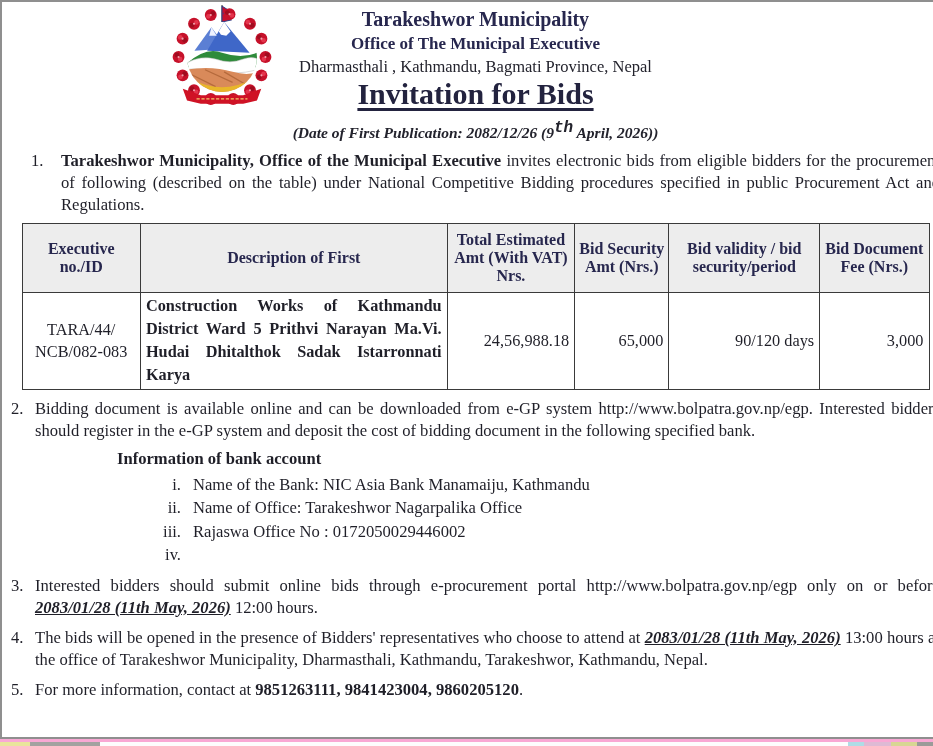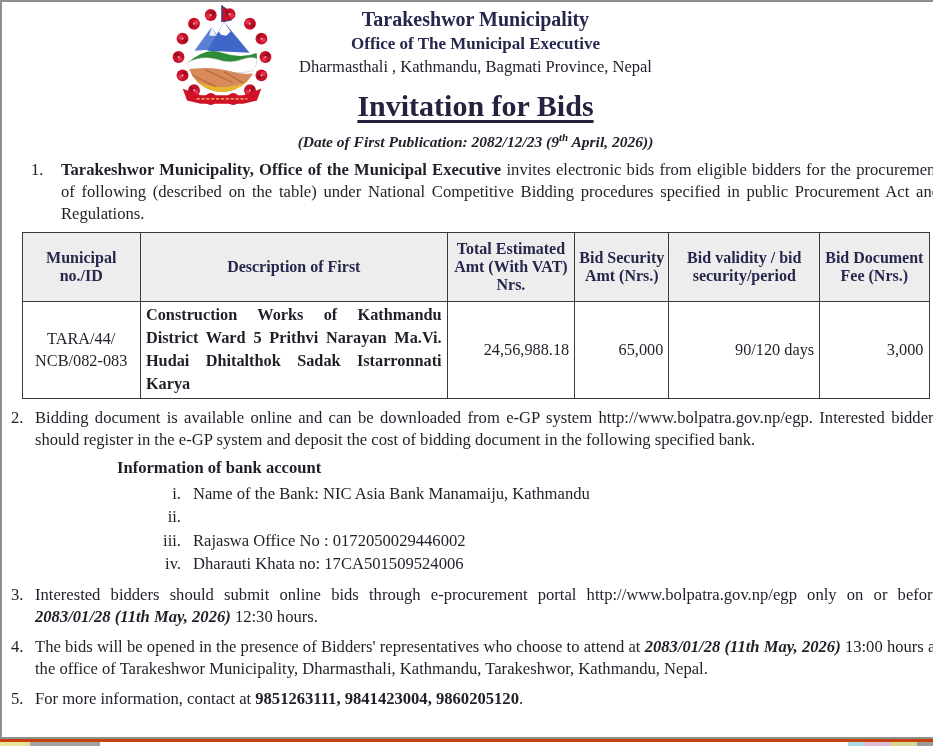--- a/index.html
+++ b/index.html
@@ -1,38 +1,38 @@
 <!DOCTYPE html>
 <html><head>
 <meta charset="utf-8">
 <style>
   html,body{margin:0;padding:0;background:#fff;}
-  .page{position:relative;width:933px;height:746px;background:#c2410c;overflow:hidden;
+  .page{position:relative;width:933px;height:746px;background:#f9a8d4;overflow:hidden;
         font-family:"Liberation Serif","DejaVu Serif",serif;color:#1f1f28;}
   .doc{position:absolute;left:0;top:0;width:929px;height:735px;border:2px solid #8f8f8f;
        background:#fff;padding:0 9px;box-sizing:content-box;}
   
   .hdr{position:relative;text-align:center;padding-top:5px;}
   .logo{position:absolute;left:158px;top:2px;width:106px;height:106px;}
   .muni{font-size:20px;font-weight:bold;color:#27274e;line-height:1.2;}
   .office{font-size:17px;font-weight:bold;color:#27274e;line-height:1.25;margin-top:2px;}
   .addr{font-size:16.5px;color:#23232d;line-height:1.2;margin-top:3px;}
   .title{display:inline-block;font-size:30px;font-weight:bold;color:#23233f;
          text-decoration:underline;text-underline-offset:4px;text-decoration-thickness:2.5px;
-         margin-top:12px;line-height:1.1;}
+         margin-top:0;line-height:1.1;}
   .pubdate{font-size:15.5px;font-weight:bold;font-style:italic;color:#23232d;margin-top:9px;}
-  sup{font-size:11px;}
+  sup{font-size:16px;font-family:Liberation Mono, monospace;}
   
   .ni{display:flex;font-size:16.6px;line-height:1.33;margin-top:8px;}
   .ni .num{flex:0 0 24px;text-align:left;}
   .ni.first{padding-left:20px;}
   .ni.first .num{flex-basis:30px;}
   .ni .body{flex:1;text-align:justify;}
   .b{font-weight:bold;}
-  .bi{font-weight:bold;font-style:italic;}
+  .bi{font-weight:bold;font-style:italic;text-decoration:underline;}
   
   table.bids{border-collapse:collapse;width:908px;margin:7px auto 2px;table-layout:fixed;}
   table.bids th,table.bids td{border:1.6px solid #3a3a3a;vertical-align:middle;}
   table.bids th{background:#ededed;color:#27274e;font-weight:bold;font-size:16px;
                 text-align:center;padding:3px 4px;height:62px;}
   table.bids td{font-size:16.3px;color:#1f1f28;padding:2px 5px;}
   .col-contract{width:117px;} .col-desc{width:303px;} .col-amt{width:126px;}
   .col-sec{width:93px;} .col-val{width:149px;} .col-fee{width:108px;}
   td.c-contract{text-align:center;line-height:1.35;}
   td.c-desc{text-align:justify;line-height:1.4;padding:4px 7px;font-weight:bold;}
@@ -166,40 +166,40 @@
 
         <g>
           <path d="M13,80 L30,86 L70,86 L87,80 L83,91 L70,94 L30,94 L17,91 Z" fill="#cf1225"></path>
           <path d="M26,89.5 L74,89.5" stroke="#f6c76a" stroke-width="1.4" stroke-dasharray="3,1.6"></path>
         </g>
       </svg>
       <div class="muni">Tarakeshwor Municipality</div>
       <div class="office">Office of The Municipal Executive</div>
       <div class="addr">Dharmasthali , Kathmandu, Bagmati Province, Nepal</div>
       <div><span class="title">Invitation for Bids</span></div>
-      <div class="pubdate"><span>(Date of First Publication: 2082/12/23 (9</span><sup>th</sup><span> April, 2026))</span></div>
+      <div class="pubdate"><span>(Date of First Publication: 2082/12/26 (9</span><sup>th</sup><span> April, 2026))</span></div>
     </div>
 
     <div class="ni first">
       <span class="num">1.</span>
       <div class="body"><span class="b">Tarakeshwor Municipality, Office of the Municipal Executive</span><span> invites electronic bids from eligible bidders for the procurement of following (described on the table) under National Competitive Bidding procedures specified in public Procurement Act and Regulations.</span></div>
     </div>
 
     <table class="bids">
       <colgroup>
         <col class="col-contract">
           <col class="col-desc">
           <col class="col-amt">
         <col class="col-sec">
           <col class="col-val">
           <col class="col-fee">
       </colgroup>
       <thead>
         <tr>
-          <th>Municipal no./ID</th>
+          <th>Executive no./ID</th>
           <th>Description of First</th>
           <th>Total Estimated Amt  (With VAT) Nrs.</th>
           <th>Bid Security Amt (Nrs.)</th>
           <th>Bid  validity / bid security/period</th>
           <th>Bid Document Fee (Nrs.)</th>
         </tr>
       </thead>
       <tbody>
         <tr class="r0">
           <td class="c-contract"><span>TARA/44/</span><br><span>NCB/082-083</span></td>
@@ -217,33 +217,33 @@
       <div class="body">Bidding document is available online and can be downloaded from e-GP system http://www.bolpatra.gov.np/egp. Interested bidders should register in the e-GP system and deposit the cost of bidding document in the following specified bank.</div>
     </div>
 
     <div class="bank-h">Information of bank account</div>
     <div class="bank-row">
       <span class="rn">i.</span>
       <span>Name of the Bank: NIC Asia Bank Manamaiju, Kathmandu</span>
     </div>
     <div class="bank-row">
       <span class="rn">ii.</span>
+      <span>Name of Office: Tarakeshwor  Nagarpalika Office</span>
     </div>
     <div class="bank-row">
       <span class="rn">iii.</span>
       <span>Rajaswa Office No : 0172050029446002</span>
     </div>
     <div class="bank-row">
       <span class="rn">iv.</span>
-      <span>Dharauti Khata no: 17CA501509524006</span>
     </div>
 
     <div class="ni">
       <span class="num">3.</span>
-      <div class="body"><span>Interested bidders should submit online bids through e-procurement portal http://www.bolpatra.gov.np/egp only on or before </span><span class="bi">2083/01/28 (11th May, 2026)</span><span> 12:30 hours.</span></div>
+      <div class="body"><span>Interested bidders should submit online bids through e-procurement portal http://www.bolpatra.gov.np/egp only on or before </span><span class="bi">2083/01/28 (11th May, 2026)</span><span> 12:00 hours.</span></div>
     </div>
 
     <div class="ni">
       <span class="num">4.</span>
       <div class="body"><span>The bids will be opened in the presence of Bidders' representatives who choose to attend at </span><span class="bi">2083/01/28 (11th May, 2026)</span><span> 13:00 hours at the office of Tarakeshwor Municipality, Dharmasthali, Kathmandu, Tarakeshwor, Kathmandu, Nepal.</span></div>
     </div>
 
     <div class="ni">
       <span class="num">5.</span>
       <div class="body" style="text-align:left;"><span>For more information, contact at </span><span class="b">9851263111, 9841423004, 9860205120</span><span>.</span></div>

